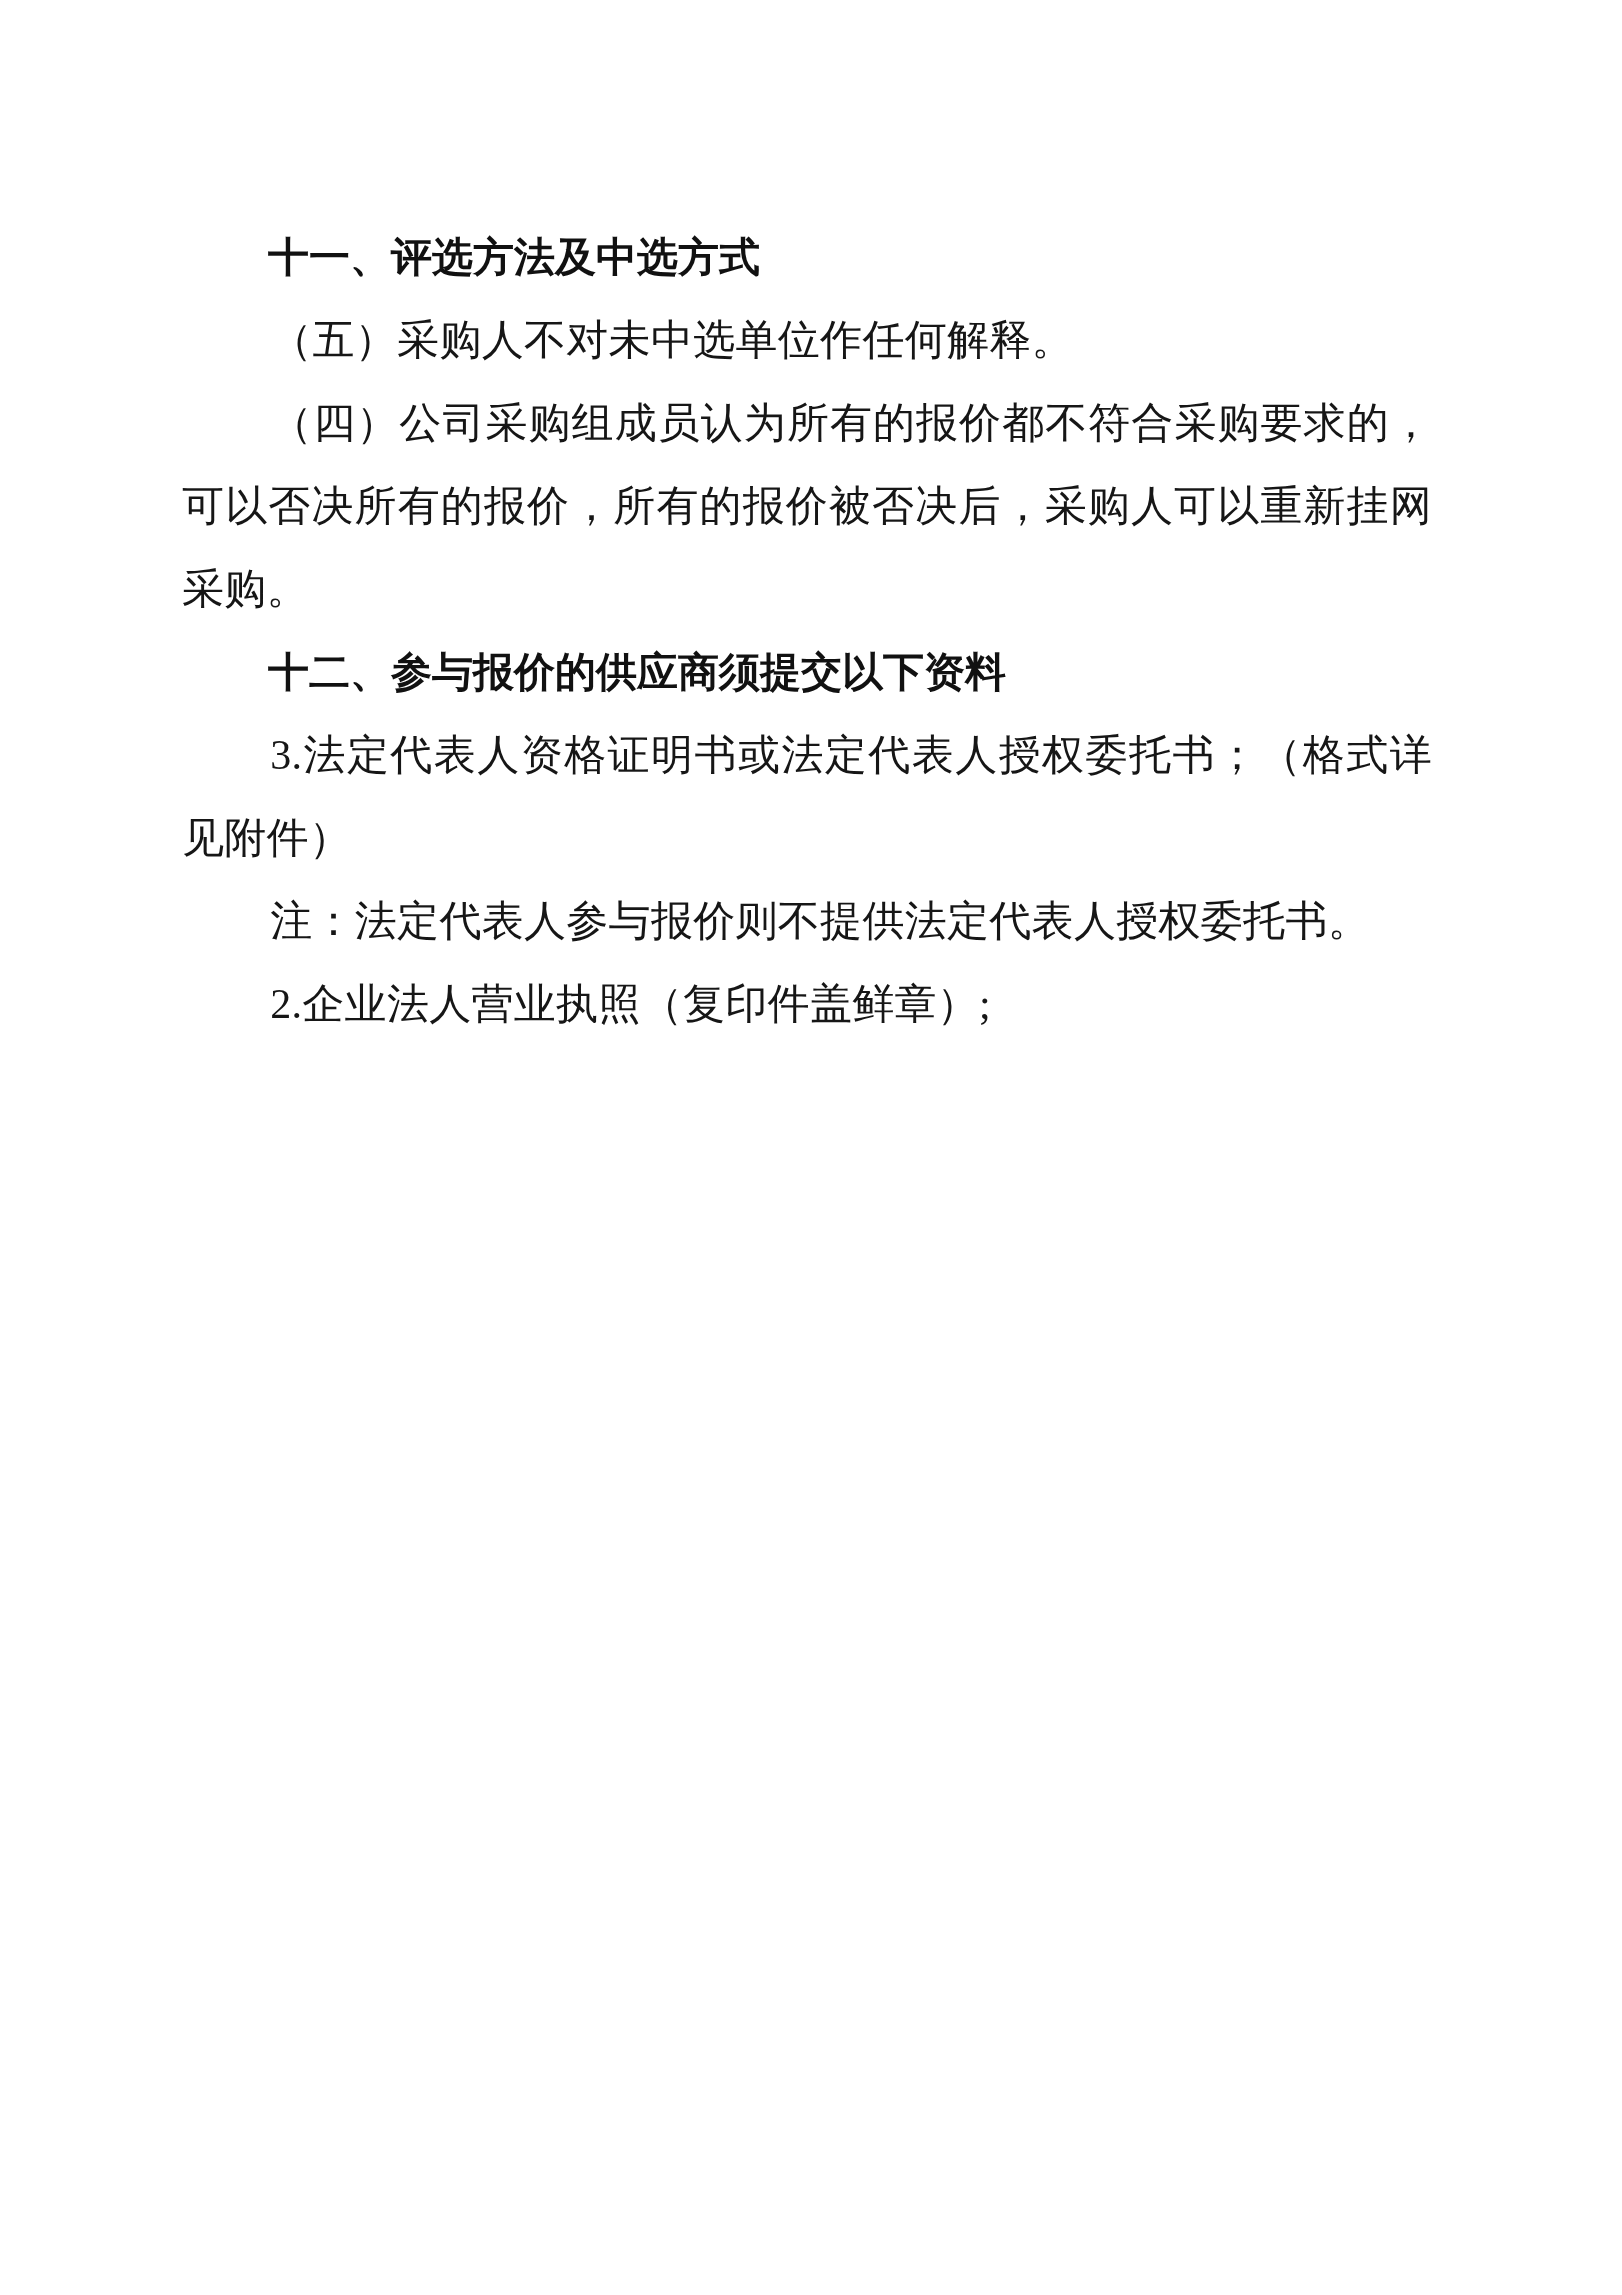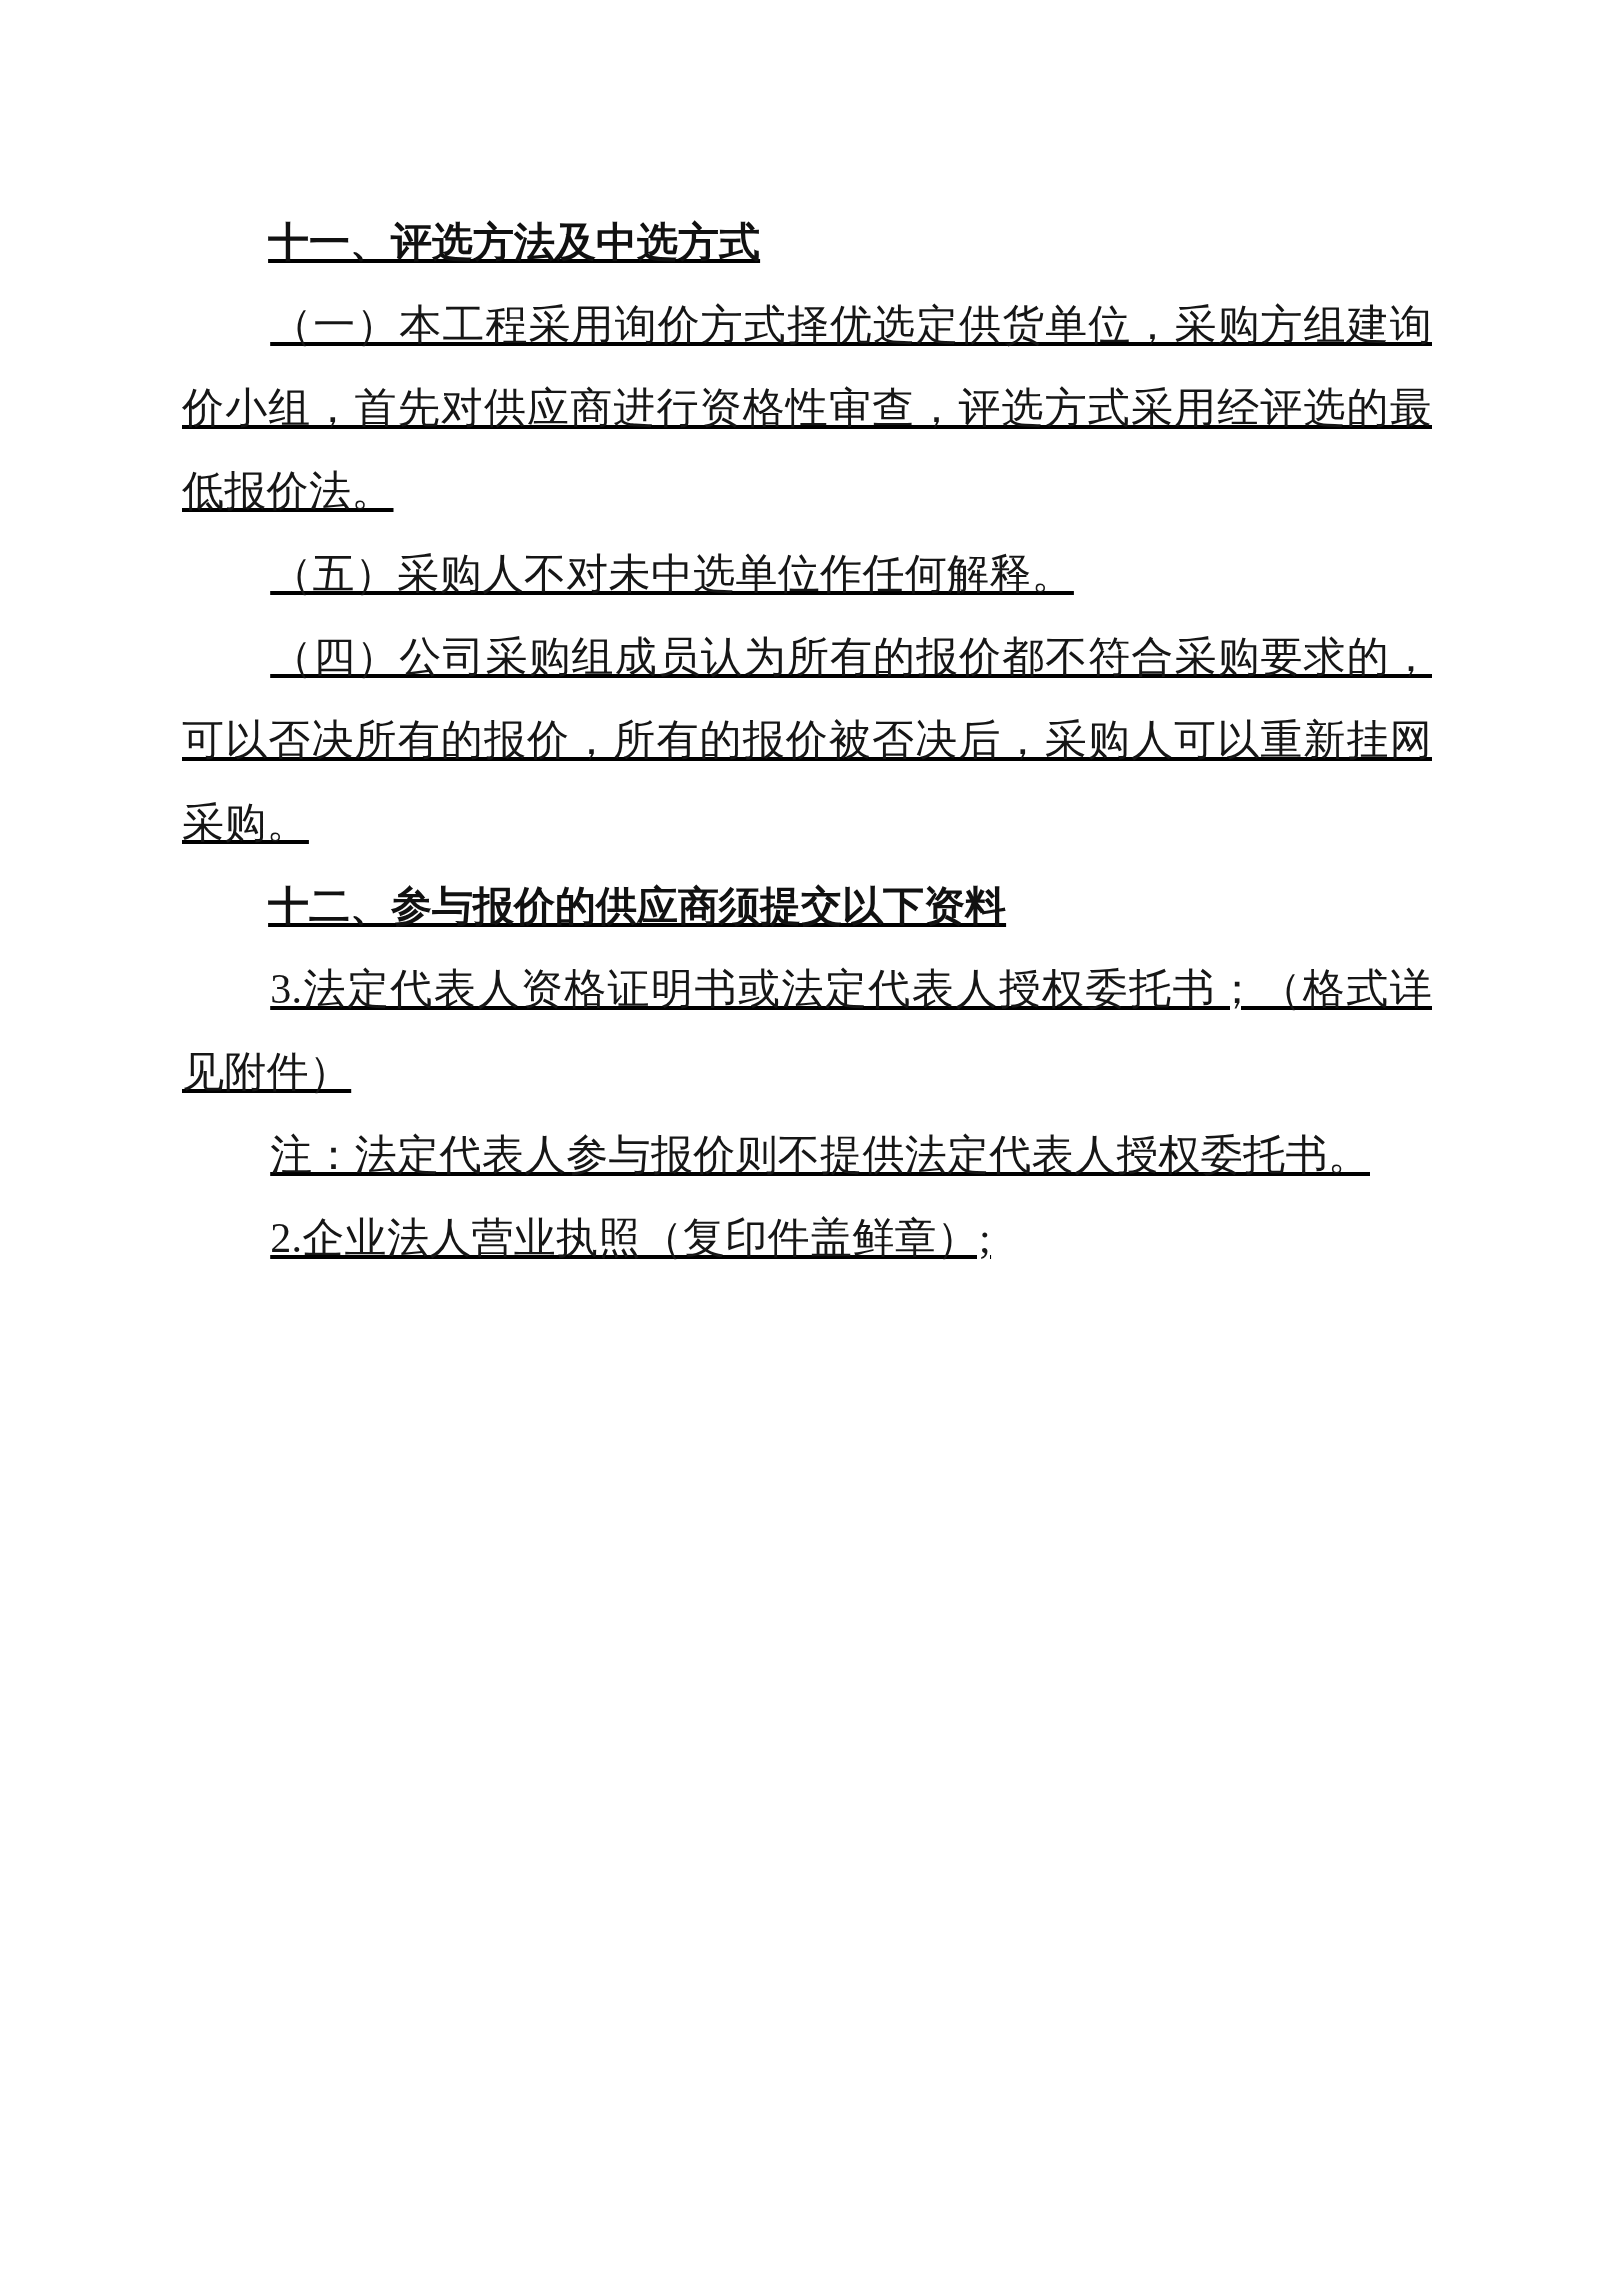--- a/index.html
+++ b/index.html
@@ -11,23 +11,22 @@
     position: relative;
     width: 1623px;
     height: 2295px;
     background: #ffffff;
     overflow: hidden;
     font-family: "Liberation Serif", "DejaVu Serif", serif;
   }
   .content {
     position: absolute;
     left: 182px;
-    top: 201px;
+    top: 216px;
     width: 1250px;
-    text-decoration: underline;
   }
   .content p {
     margin: 0;
     padding: 0;
     font-size: 42px;
     line-height: 83px;
     color: #161616;
     text-align: justify;
     text-justify: inter-ideograph;
     text-indent: 2.1em;
@@ -41,21 +40,20 @@
     letter-spacing: 0px;
     color: #111111;
   }
 </style>
 </head>
 <body>
 
 <div class="page">
   <div class="content">
     <p class="heading">十一、评选方法及中选方式</p>
-    <p>（一）本工程采用询价方式择优选定供货单位，采购方组建询价小组，首先对供应商进行资格性审查，评选方式采用经评选的最低报价法。</p>
     <p>（五）采购人不对未中选单位作任何解释。</p>
     <p>（四）公司采购组成员认为所有的报价都不符合采购要求的，可以否决所有的报价，所有的报价被否决后，采购人可以重新挂网采购。</p>
     <p class="heading">十二、参与报价的供应商须提交以下资料</p>
     <p>3.法定代表人资格证明书或法定代表人授权委托书；（格式详见附件）</p>
     <p>注：法定代表人参与报价则不提供法定代表人授权委托书。</p>
     <p>2.企业法人营业执照（复印件盖鲜章）;</p>
   </div>
 </div>
 
 

